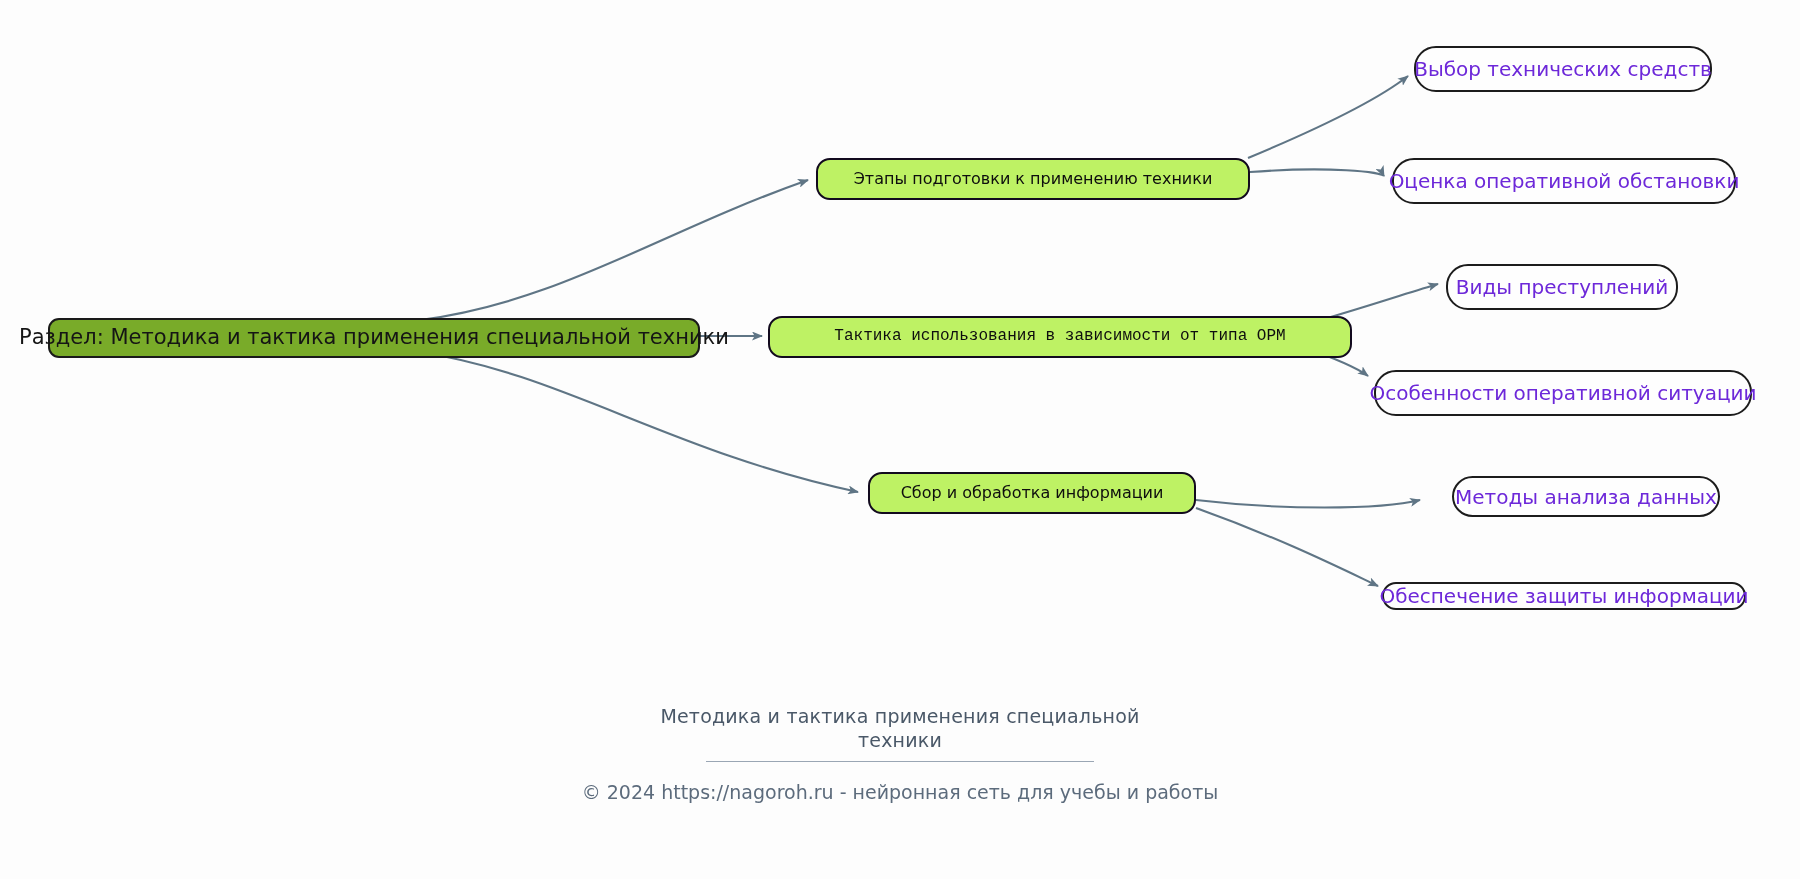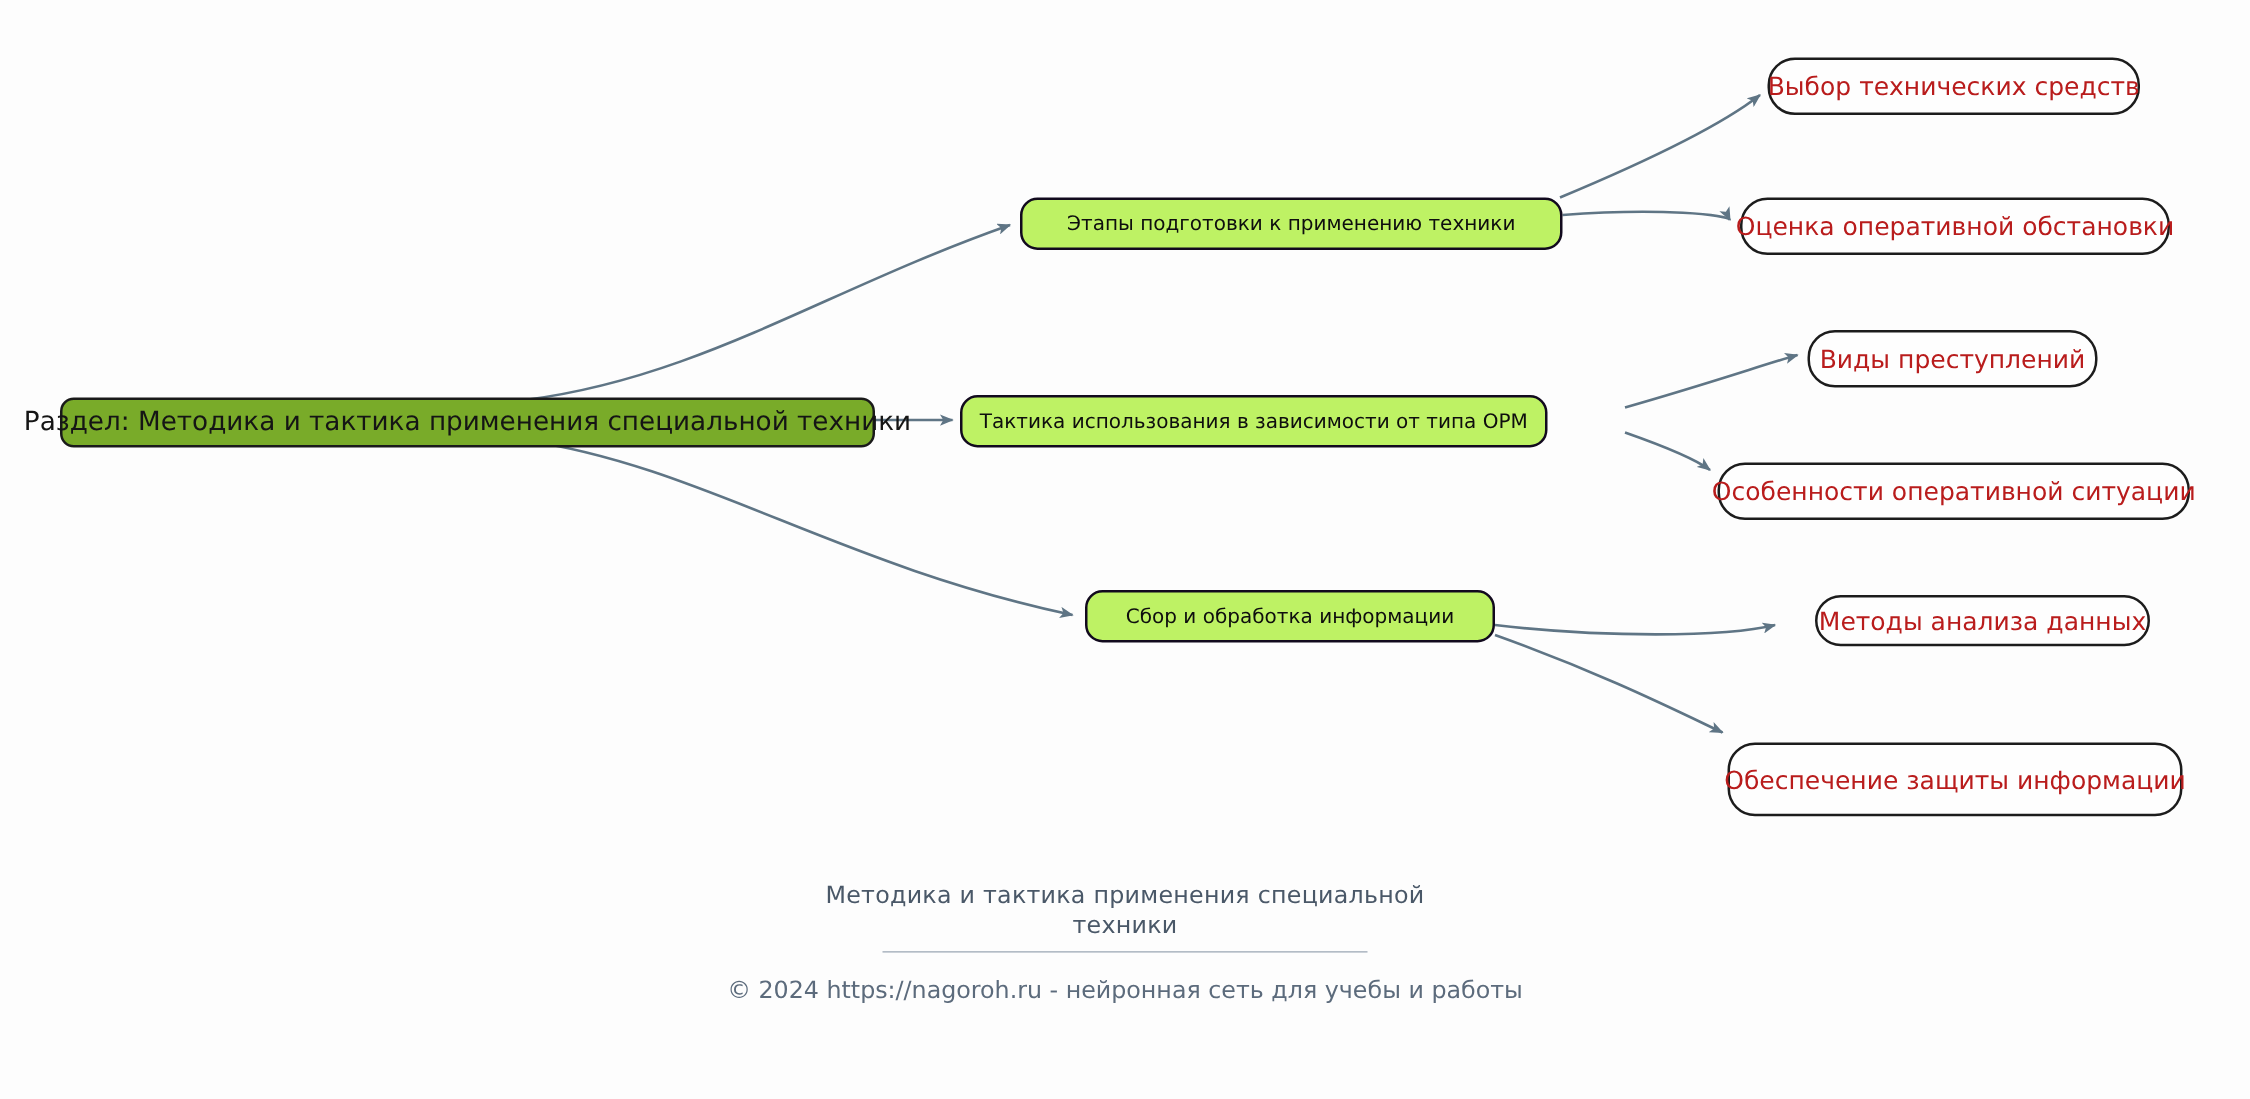--- a/index.html
+++ b/index.html
@@ -52,21 +52,21 @@
     border-color: #120a1e;
     border-radius: 14px;
     color: #0e0e0e;
     font-size: 16px;
     padding: 0 0;
   }
   .node-leaf {
     background: #fefefe;
     border-color: #1c1c1c;
     border-radius: 22px;
-    color: #b91c1c;
+    color: #6d28d9;
     font-size: 20px;
     padding: 0 18px;
   }
   .footer {
     position: absolute;
     left: 0;
     width: 1800px;
     text-align: center;
   }
   .footer-title {
@@ -119,35 +119,35 @@
 
       <path d="M1196,500 C1280,510 1380,510 1420,500" marker-end="url(#arrowhead)"></path>
       <path d="M1196,508 C1280,538 1340,568 1378,586" marker-end="url(#arrowhead)"></path>
     </g>
   </svg>
 
   <div class="node node-root" style="left:48px; top:318px; width:652px; height:40px;border-radius:11px;">Раздел: Методика и тактика применения специальной техники</div>
 
   <div class="node node-branch" style="left:816px; top:158px; width:434px; height:42px;">Этапы подготовки к применению техники</div>
 
-  <div class="node node-branch" style="left:768px; top:316px; width:470px; height:42px;">Тактика использования в зависимости от типа ОРМ</div>
+  <div class="node node-branch" style="left:768px; top:316px; width:584px; height:42px;font-family:Liberation Mono, monospace;">Тактика использования в зависимости от типа ОРМ</div>
 
   <div class="node node-branch" style="left:868px; top:472px; width:328px; height:42px;">Сбор и обработка информации</div>
 
   <div class="node node-leaf" style="left:1414px; top:46px; width:298px; height:46px;">Выбор технических средств</div>
 
   <div class="node node-leaf" style="left:1392px; top:158px; width:344px; height:46px;">Оценка оперативной обстановки</div>
 
   <div class="node node-leaf" style="left:1446px; top:264px; width:232px; height:46px;">Виды преступлений</div>
 
   <div class="node node-leaf" style="left:1374px; top:370px; width:378px; height:46px;">Особенности оперативной ситуации</div>
 
   <div class="node node-leaf" style="left:1428px; top:476px; width:268px; height:41px;margin-left:24px;">Методы анализа данных</div>
 
-  <div class="node node-leaf" style="left:1382px; top:582px; width:364px; height:59px;margin-top:12px;">Обеспечение защиты информации</div>
+  <div class="node node-leaf" style="left:1382px; top:582px; width:364px; height:28px;">Обеспечение защиты информации</div>
 
   <div class="footer footer-title">
     <span>Методика и тактика применения специальной</span>
     <span class="line2">техники</span>
   </div>
 
   <div class="footer-rule"></div>
 
   <div class="footer footer-copy">© 2024 https://nagoroh.ru - нейронная сеть для учебы и работы</div>
 

